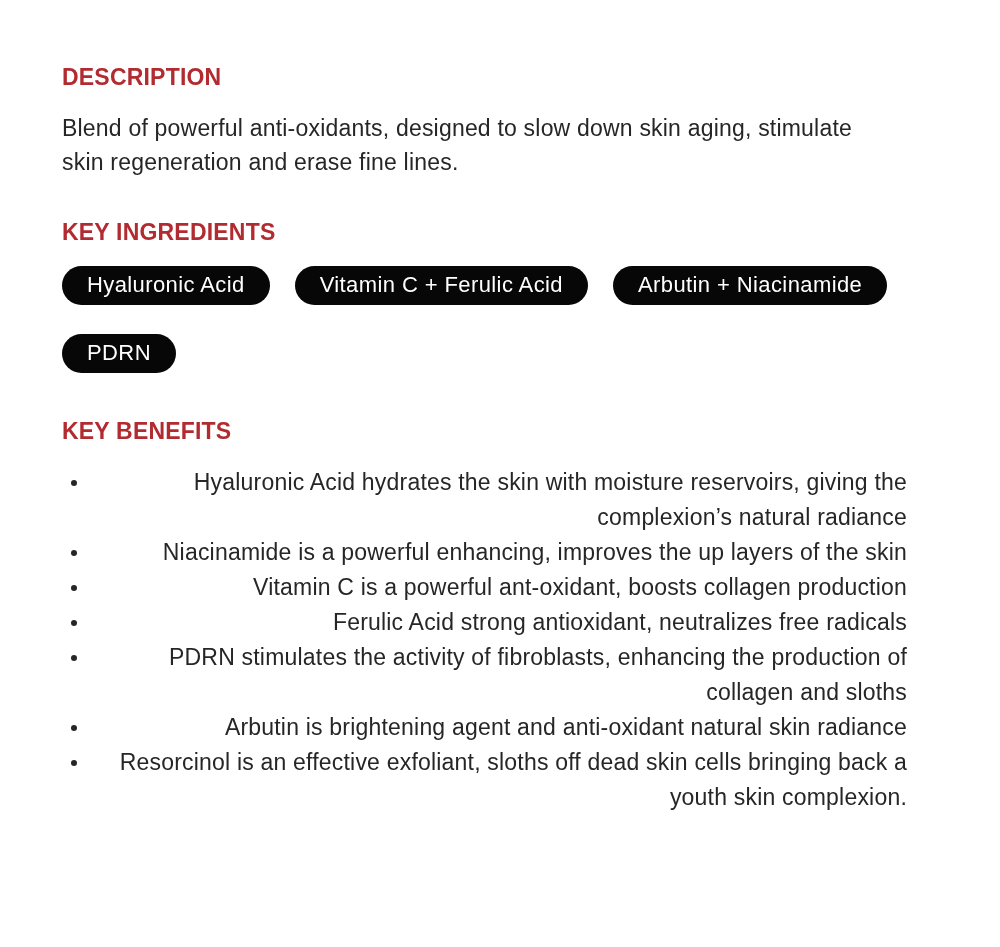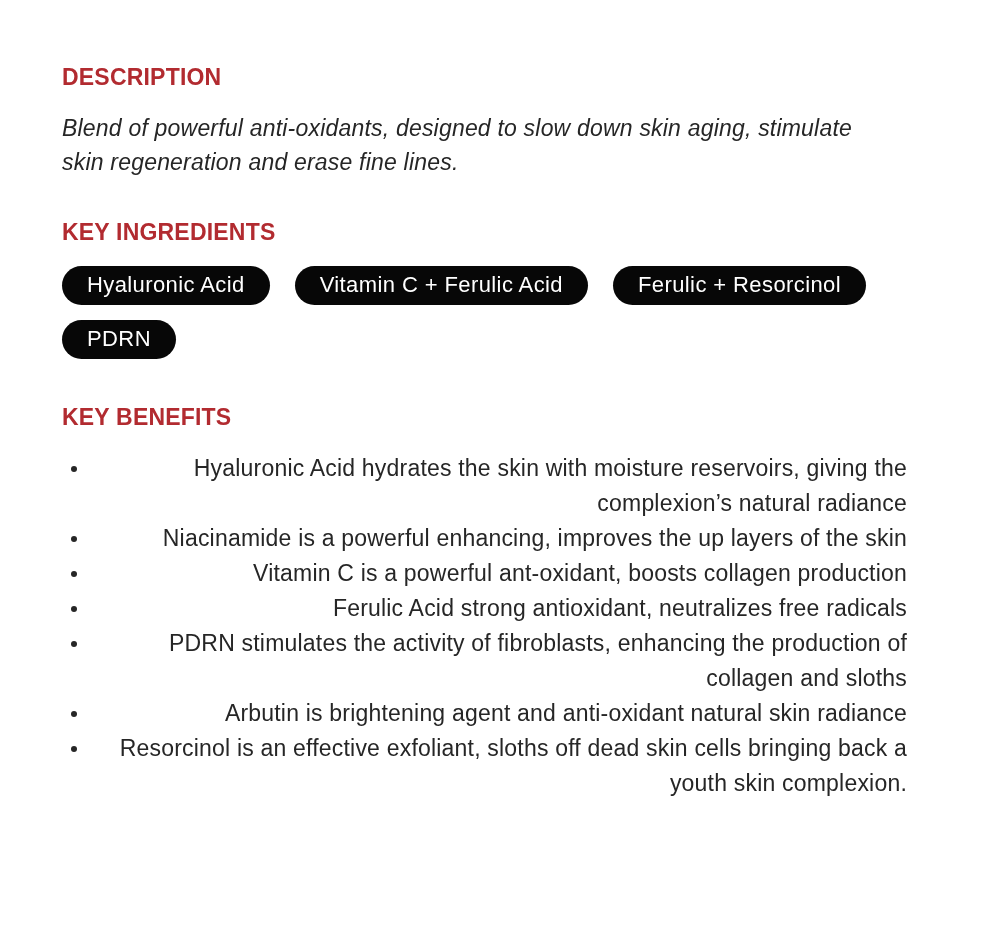--- a/index.html
+++ b/index.html
@@ -28,26 +28,25 @@
     letter-spacing: 0.2px;
     color: #b22b30;
   }
   .description-text {
     margin: 0 0 40px 0;
     max-width: 820px;
     font-size: 23px;
     line-height: 34px;
     letter-spacing: 0.2px;
     color: #262626;
-    font-style: italic;
   }
   .pill-group {
     display: flex;
     flex-wrap: wrap;
-    gap: 15px 25px;
+    gap: 29px 25px;
     margin: 0 0 45px 0;
     max-width: 830px;
   }
   .pill {
     display: inline-block;
     background: #070707;
     color: #ffffff;
     font-size: 22px;
     line-height: 30px;
     padding: 4px 25px 5px 25px;
@@ -88,21 +87,21 @@
 
   <h2 class="section-heading">DESCRIPTION</h2>
 
   <p class="description-text">Blend of powerful anti-oxidants, designed to slow down skin aging, stimulate skin regeneration and erase fine lines.</p>
 
   <h2 class="section-heading">KEY INGREDIENTS</h2>
 
   <div class="pill-group">
     <span class="pill">Hyaluronic Acid</span>
     <span class="pill">Vitamin C + Ferulic Acid</span>
-    <span class="pill">Ferulic + Resorcinol</span>
+    <span class="pill">Arbutin + Niacinamide</span>
     <span class="pill">PDRN</span>
   </div>
 
   <h2 class="section-heading">KEY BENEFITS</h2>
 
   <ul class="benefits-list">
     <li>Hyaluronic Acid hydrates the skin with moisture reservoirs, giving the complexion’s natural radiance</li>
     <li>Niacinamide is a powerful enhancing, improves the up layers of the skin</li>
     <li>Vitamin C is a powerful ant-oxidant, boosts collagen production</li>
     <li>Ferulic Acid strong  antioxidant, neutralizes free radicals</li>

